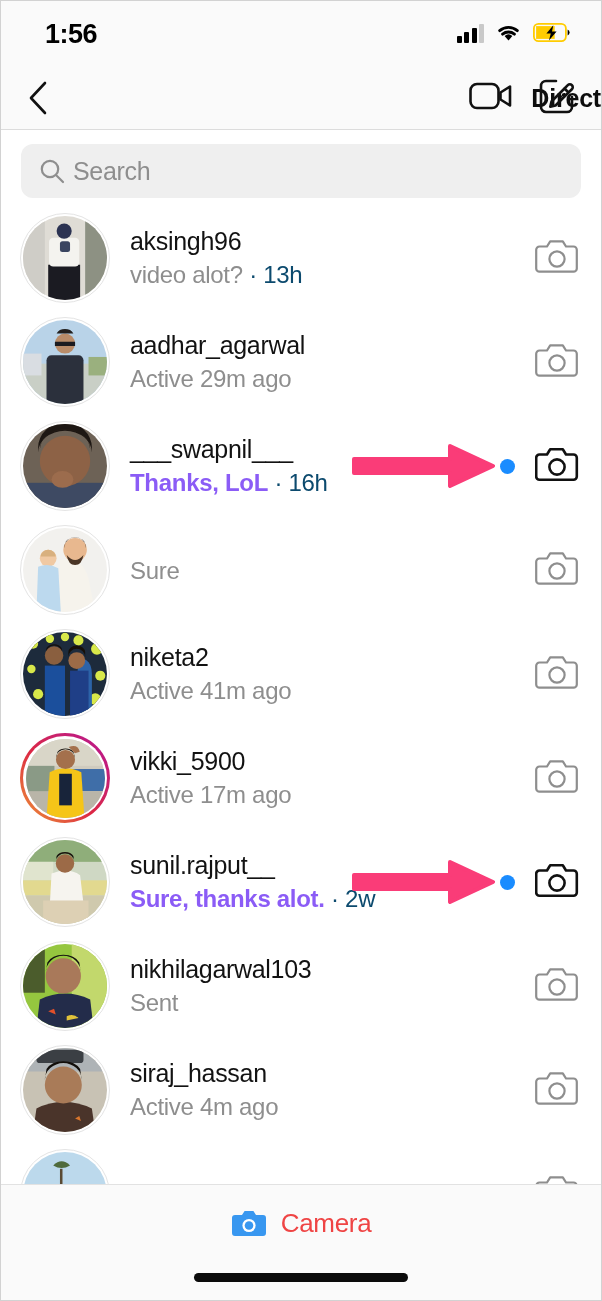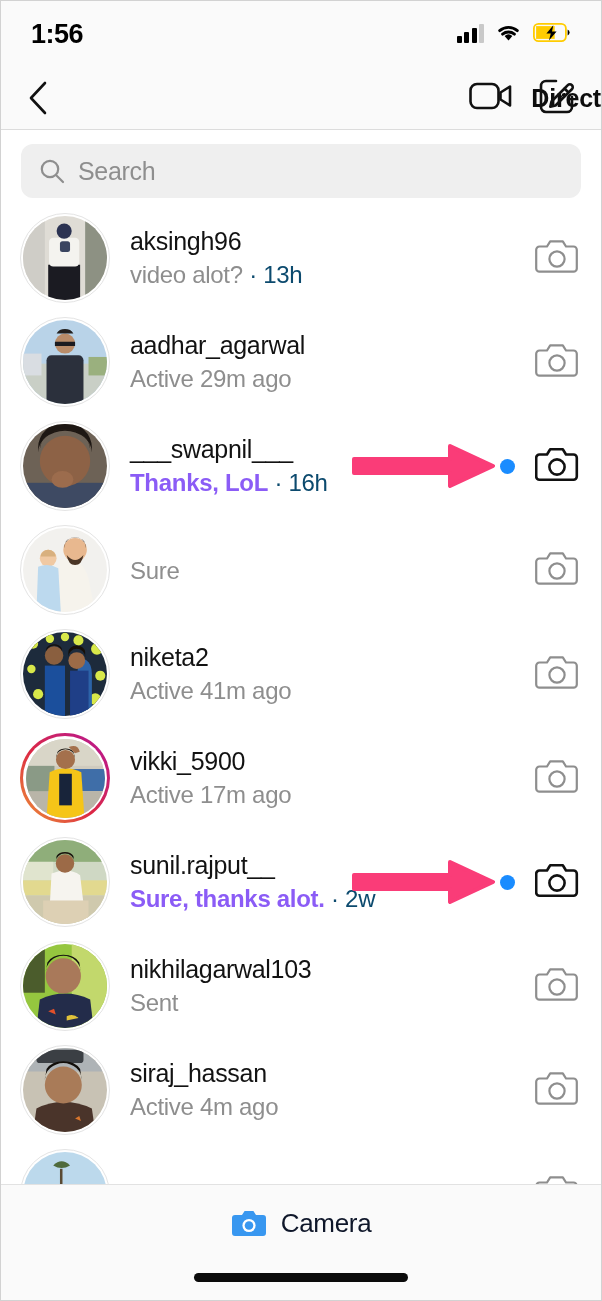--- a/index.html
+++ b/index.html
@@ -16,21 +16,21 @@
     border: 1px solid #d2d2d2;
     overflow: hidden;
   }
 
   
   #status-bar {
     height: 66px;
     background: #fafafa;
     display: flex; align-items: center;
     justify-content: space-between;
-    padding: 0 30px 0 30px;
+    padding: 0 30px 0 44px;
   }
   #status-time {
     font-size: 27px; font-weight: bold; color: #000;
     letter-spacing: -0.5px;
   }
   #status-right { display: flex; align-items: center; gap: 11px; }
   .sig-bars { display: flex; align-items: flex-end; gap: 2.5px; height: 18px; }
   .sig-bars i { width: 5px; background: #000; border-radius: 1px; display: block; }
   .sig-bars i:nth-child(1){ height: 7px; }
   .sig-bars i:nth-child(2){ height: 11px; }
@@ -55,21 +55,21 @@
   #back-btn { width: 40px; height: 40px; display: flex; align-items: center; }
   #nav-actions {
     margin-left: auto; display: flex; align-items: center; gap: 26px;
     position: relative; z-index: 2;
   }
 
   
   #search-wrap { padding: 14px 20px 8px 20px; background: #fff; }
   #search-box {
     height: 54px; background: #efefef; border-radius: 12px;
-    display: flex; align-items: center; padding: 0 18px; gap: 13px;
+    display: flex; align-items: center; padding: 0 18px; gap: 8px;
   }
   #search-placeholder { font-size: 25px; color: #8e8e8e; letter-spacing: -0.3px; }
 
   
   #thread-list { background: #fff; }
   .thread-row {
     height: 104px;
     display: flex; align-items: center;
     padding: 0 22px 0 19px;
     position: relative;
@@ -127,21 +127,21 @@
   #camera-bar {
     position: absolute; left: 0; right: 0; bottom: 0;
     height: 116px; background: #fafafa;
     border-top: 1px solid #e2e2e2;
     display: flex; flex-direction: column; align-items: center;
   }
   #camera-btn {
     display: flex; align-items: center; gap: 14px;
     margin-top: 22px;
   }
-  #camera-label { font-size: 26px; color: #0f172a; letter-spacing: -0.3px; }
+  #camera-label { font-size: 26px; color: #ef4444; letter-spacing: -0.3px; }
   #home-indicator {
     position: absolute; bottom: 18px; left: 50%; transform: translateX(-50%);
     width: 214px; height: 9px; border-radius: 5px; background: #0b0b0b;
   }
 </style>
 </head>
 <body>
 
 <div id="phone">
 

